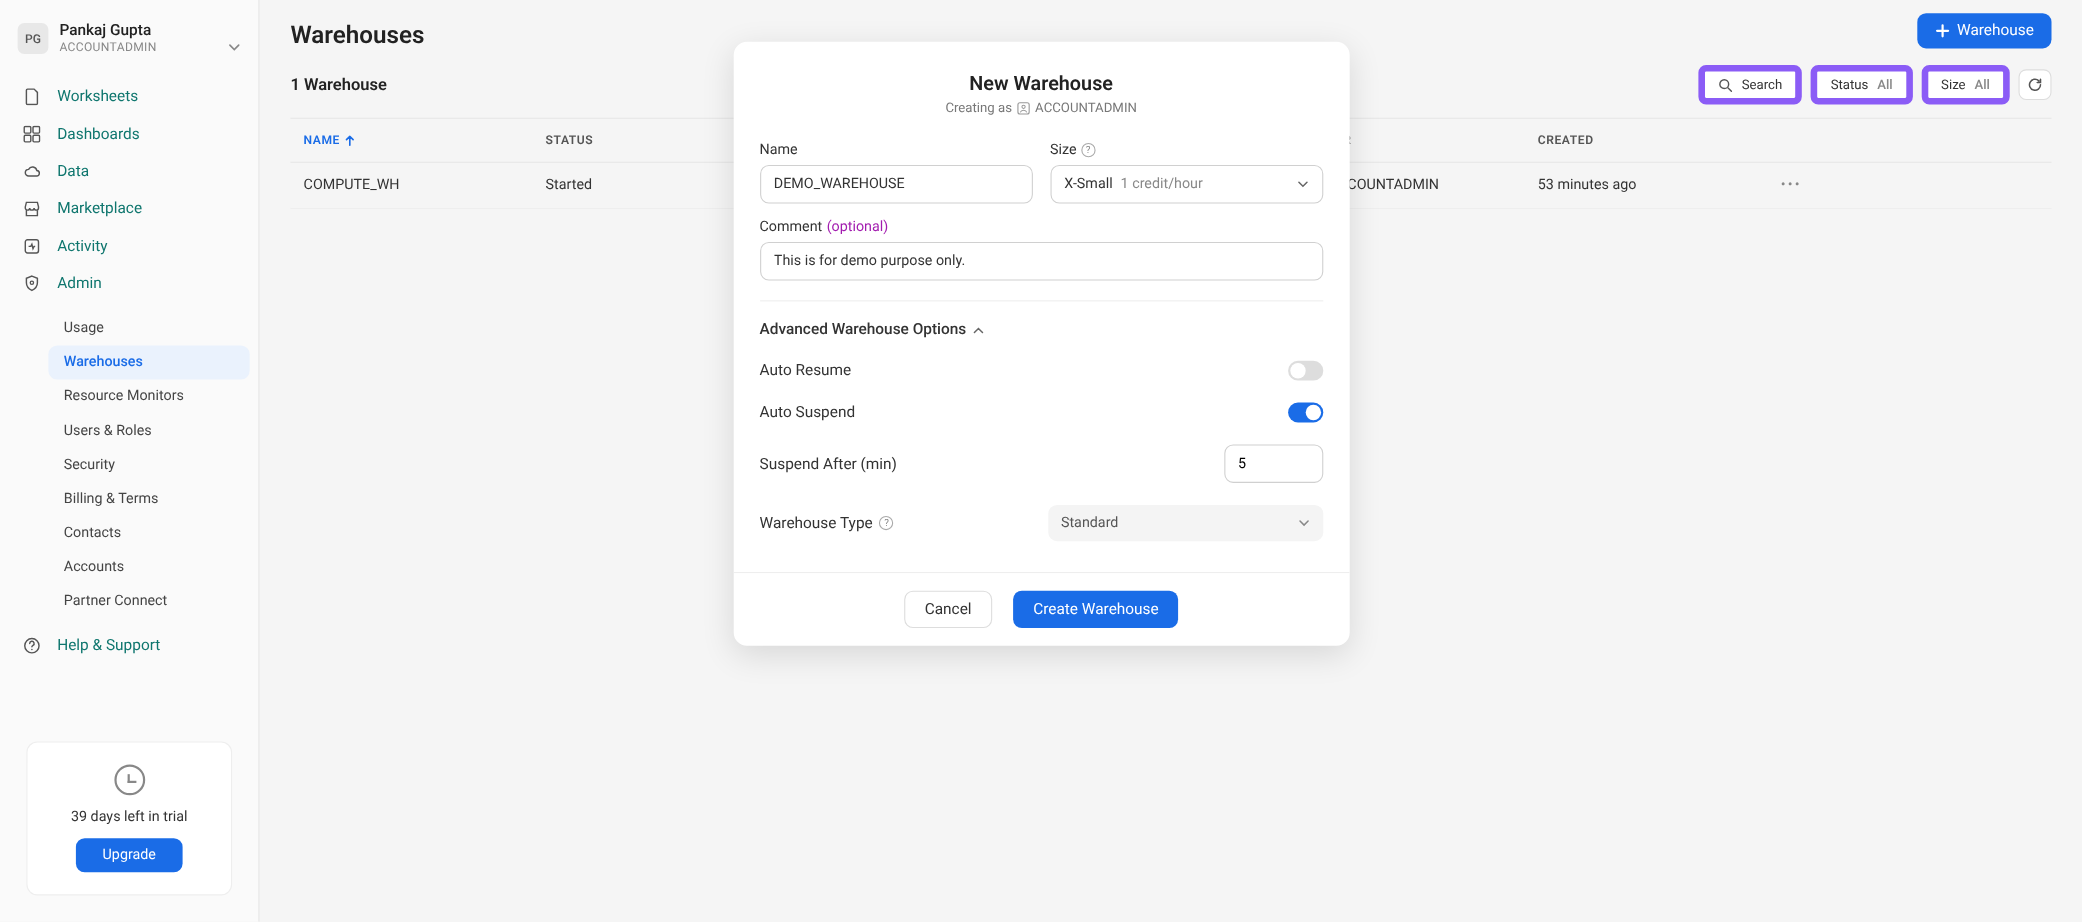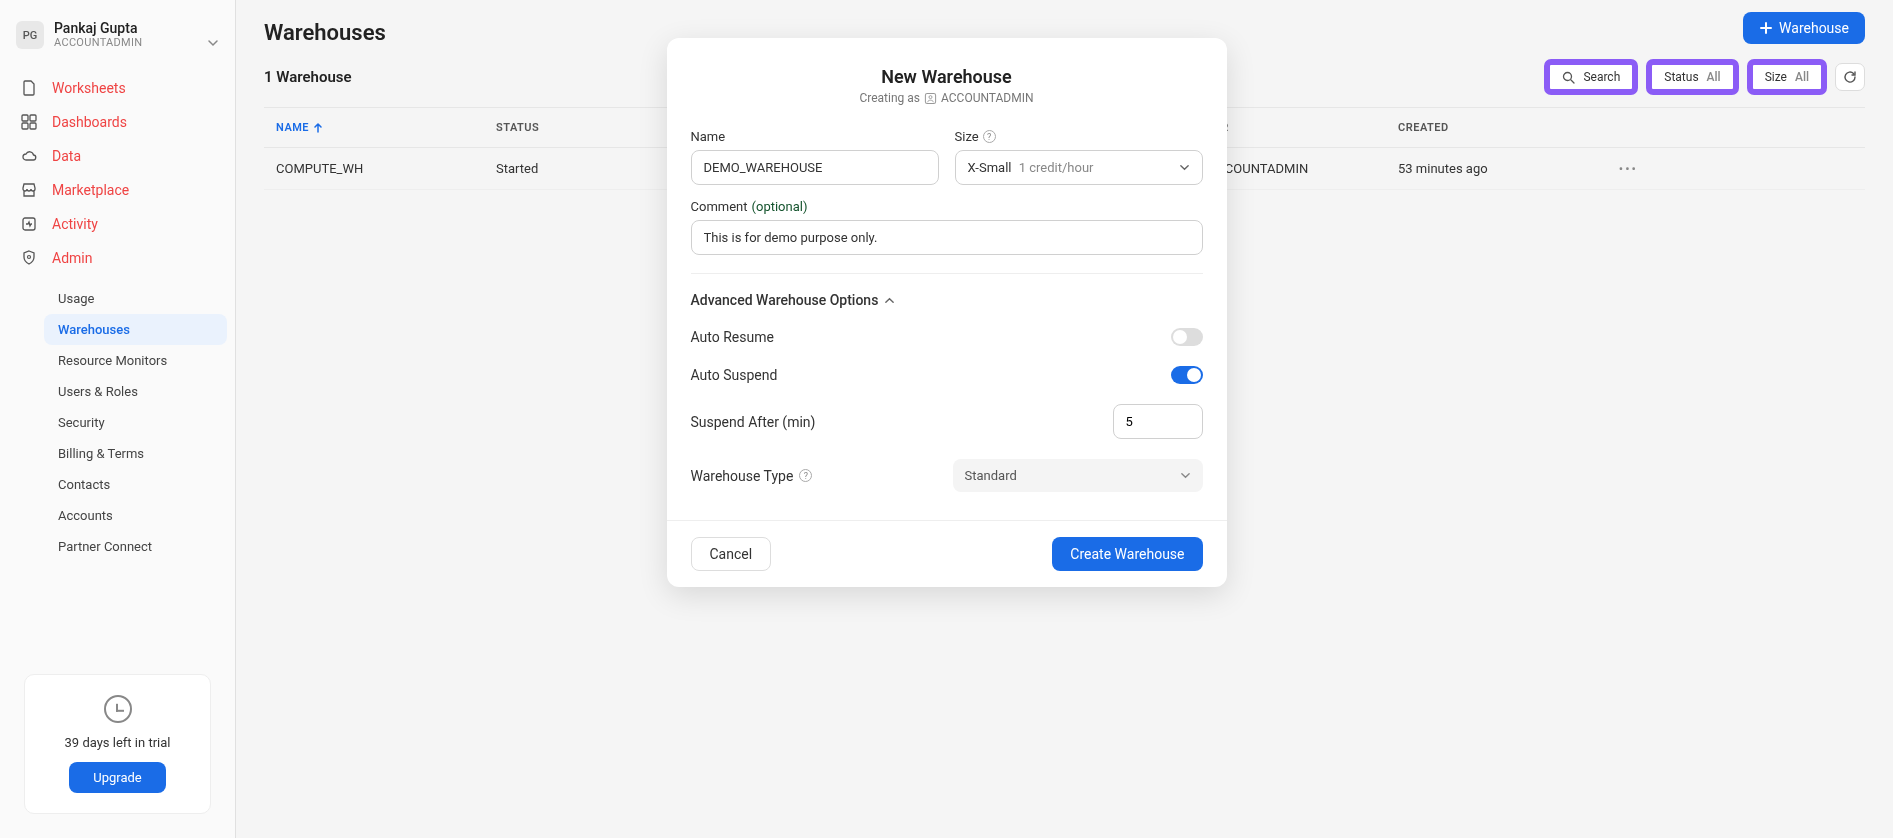--- a/index.html
+++ b/index.html
@@ -56,21 +56,21 @@
     .user-name { font-size: 14px; color: #222; font-weight: 500; }
     .user-role { font-size: 11px; color: #888; letter-spacing: 0.3px; }
     .chevron { color: #888; font-size: 12px; }
     .nav-list { padding: 6px 8px; }
     .nav-item {
       display: flex;
       align-items: center;
       padding: 8px 12px;
       border-radius: 8px;
       cursor: pointer;
-      color: #ef4444;
+      color: #0f766e;
       font-size: 14px;
     }
     .nav-item .icon {
       width: 18px;
       height: 18px;
       margin-right: 14px;
       display: flex;
       align-items: center;
       justify-content: center;
       color: #555;
@@ -243,21 +243,21 @@
     .form-row { display: flex; gap: 16px; margin-bottom: 14px; }
     .form-group { flex: 1; display: flex; flex-direction: column; }
     .form-label {
       font-size: 13px;
       color: #333;
       margin-bottom: 6px;
       display: flex;
       align-items: center;
       gap: 4px;
     }
-    .form-label .opt { color: #14532d; }
+    .form-label .opt { color: #a21caf; }
     .help-icon {
       width: 13px;
       height: 13px;
       border: 1px solid #aaa;
       border-radius: 50%;
       display: inline-flex;
       align-items: center;
       justify-content: center;
       font-size: 9px;
       color: #888;
@@ -335,21 +335,21 @@
       color: #555;
       display: flex;
       justify-content: space-between;
       align-items: center;
       cursor: pointer;
     }
     .modal-footer {
       border-top: 1px solid #eee;
       padding: 16px 24px;
       display: flex;
-      justify-content: space-between;
+      justify-content: center;
       gap: 19px;
     }
     .btn-secondary {
       background: #fff;
       border: 1px solid #ddd;
       border-radius: 8px;
       padding: 8px 18px;
       font-size: 14px;
       cursor: pointer;
       color: #333;
@@ -445,20 +445,32 @@
       <div class="sub-item active">Warehouses</div>
       <div class="sub-item">Resource Monitors</div>
       <div class="sub-item">Users &amp; Roles</div>
       <div class="sub-item">Security</div>
       <div class="sub-item">Billing &amp; Terms</div>
       <div class="sub-item">Contacts</div>
       <div class="sub-item">Accounts</div>
       <div class="sub-item">Partner Connect</div>
     </div>
 
+    <div class="nav-list">
+      <div class="nav-item">
+        <span class="icon">
+          <svg width="16" height="16" viewBox="0 0 16 16">
+              <circle cx="8" cy="8" r="6.5" stroke="#555" stroke-width="1.3" fill="none"></circle>
+              <path d="M6 6a2 2 0 113 1.7c-.7.4-1 .8-1 1.3" stroke="#555" stroke-width="1.3" fill="none" stroke-linecap="round"></path>
+              <circle cx="8" cy="11.5" r="0.7" fill="#555"></circle>
+            </svg>
+        </span>
+        <span>Help &amp; Support</span>
+      </div>
+    </div>
 
     <div class="sidebar-spacer"></div>
 
     <div class="trial-card">
       <div class="trial-icon"></div>
       <div class="trial-text">39 days left in trial</div>
       <button class="upgrade-btn">Upgrade</button>
     </div>
   </aside>
 

